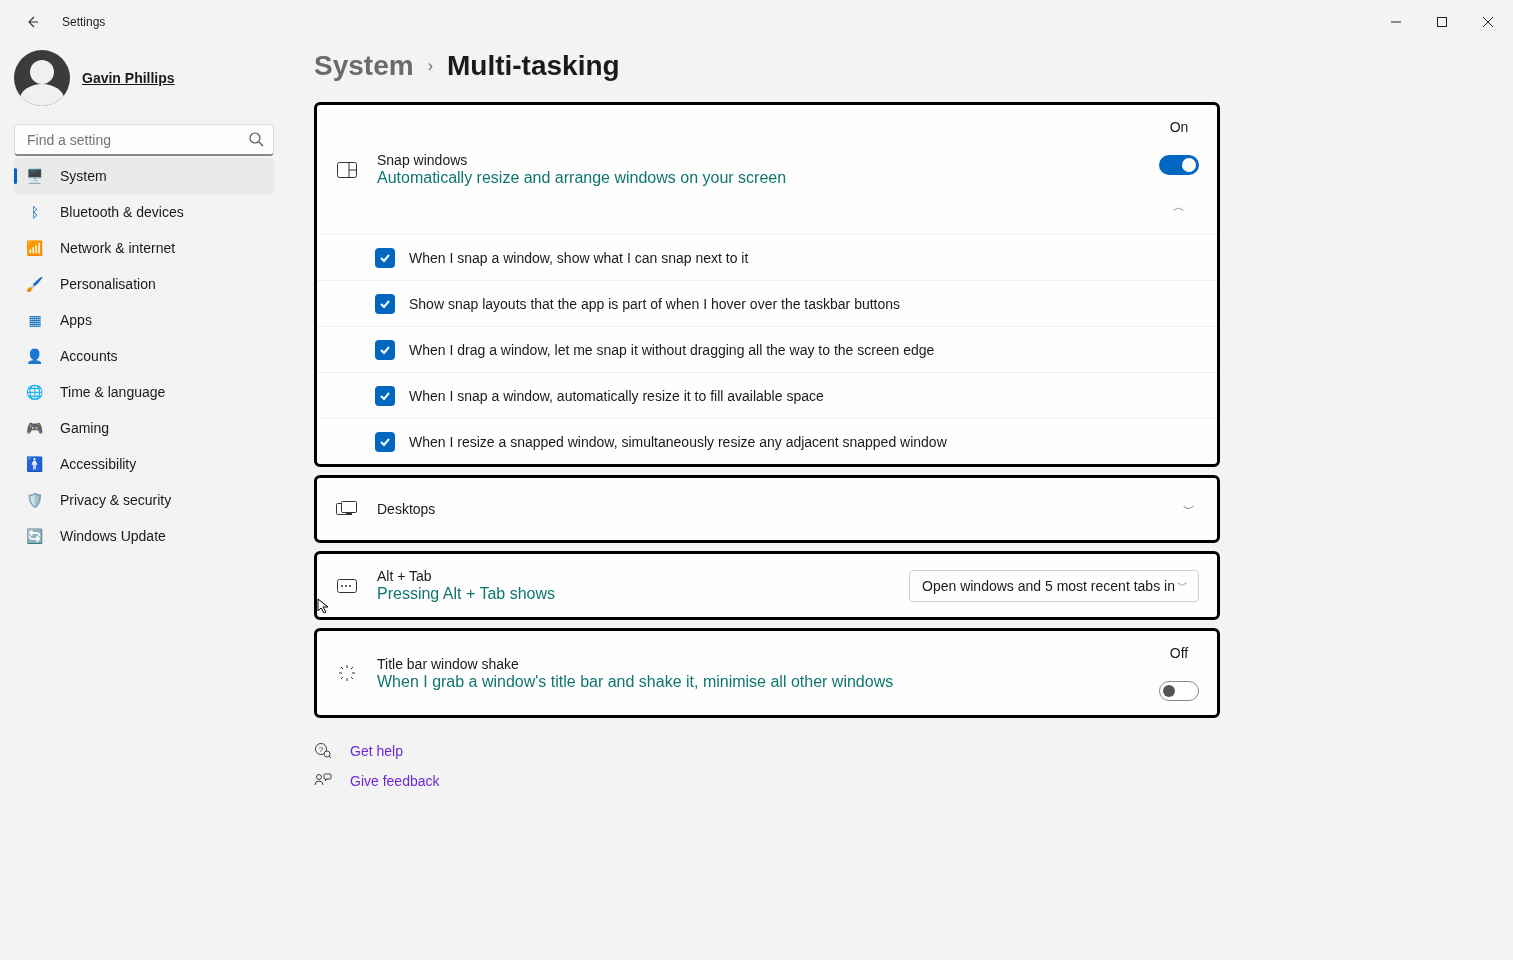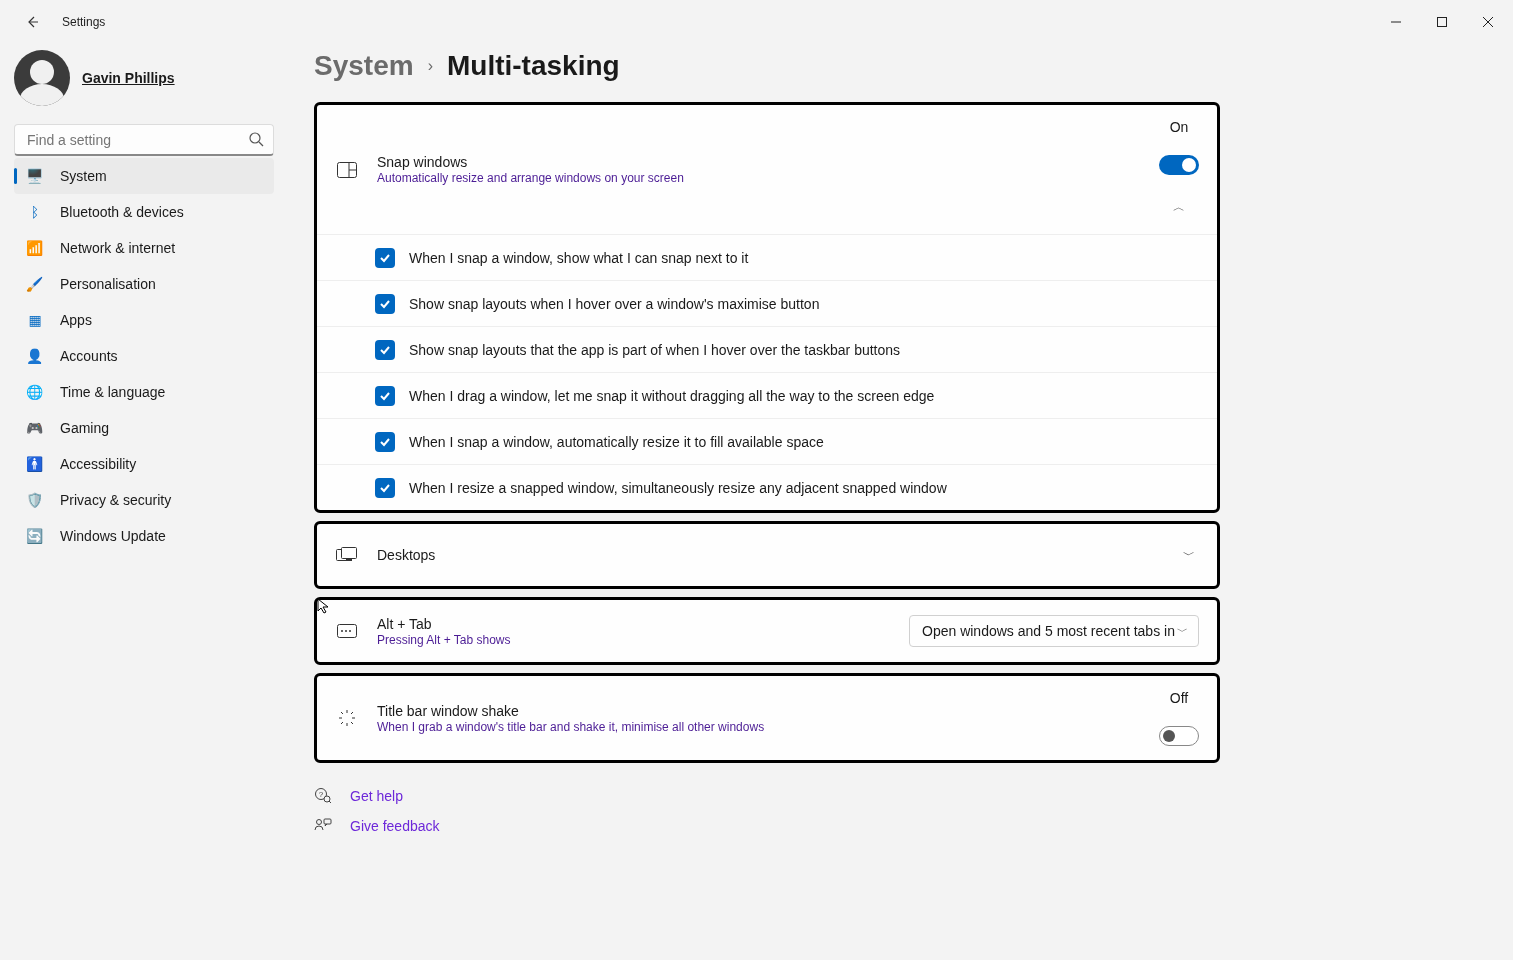--- a/index.html
+++ b/index.html
@@ -26,21 +26,21 @@
 .nav .micon { width: 18px; display:flex; justify-content:center; color:#0067c0; font-size:14px;}
 .main { flex: 1; padding: 6px 40px 0 24px; overflow-y:auto; }
 .crumbs { display: flex; align-items: center; gap: 14px; margin-bottom: 20px; }
 .crumbs .sys { font-size: 28px; color: #6b6b6b; font-weight: 600; cursor:pointer;}
 .crumbs .chev { color: #6b6b6b; font-size: 16px; }
 .crumbs .page { font-size: 28px; font-weight: 600; }
 .card-group { background: #fefefe; border: 3px solid #000000; border-radius: 6px; margin-bottom: 4px; overflow:hidden; width: 906px;}
 .card-head { display: flex; align-items: center; padding: 14px 18px; min-height: 62px; }
 .card-head .cicon { width: 24px; display:flex; justify-content:center; margin-right: 18px; color:#333;}
 .card-head .t1 { font-size: 14px; }
-.card-head .t2 { font-size: 12px; color: #4c1d95; margin-top:1px;}
+.card-head .t2 { font-size: 16px; color: #0f766e; margin-top:1px;}
 .card-head .right { margin-left: auto; display: flex; align-items: center; gap: 20px; flex-direction: column; }
 .toggle { width: 40px; height: 20px; border-radius: 10px; position: relative; cursor:pointer;}
 .toggle.on { background: #0067c0; }
 .toggle.on:after { content:""; width:14px; height:14px; background:#fff; border-radius:50%; position:absolute; right:3px; top:3px;}
 .toggle.off { background: #fff; border:1px solid #888; }
 .toggle.off:after { content:""; width:12px; height:12px; background:#555; border-radius:50%; position:absolute; left:3px; top:3px;}
 .tstate { font-size: 14px; }
 .expander { cursor:pointer; color:#555; font-size:12px; padding:4px;}
 .sub-row { display: flex; align-items: center; padding: 0 18px 0 58px; height: 46px; border-top: 1px solid #eee; font-size: 14px; }
 .chk { width: 20px; height: 20px; background: #0067c0; border-radius: 4px; margin-right: 14px; display:flex;align-items:center;justify-content:center;cursor:pointer; flex-shrink:0;}
@@ -181,28 +181,20 @@
             </svg>
           </div>
           <span>When I snap a window, show what I can snap next to it</span>
         </div>
       <div class="sub-row">
           <div class="chk">
             <svg width="12" height="12" viewBox="0 0 12 12">
               <path d="M2 6 L5 9 L10 3" stroke-width="2" fill="none"></path>
             </svg>
           </div>
-          <span>Show snap layouts when I hover over a window's maximise button</span>
-        </div>
-      <div class="sub-row">
-          <div class="chk">
-            <svg width="12" height="12" viewBox="0 0 12 12">
-              <path d="M2 6 L5 9 L10 3" stroke-width="2" fill="none"></path>
-            </svg>
-          </div>
           <span>Show snap layouts that the app is part of when I hover over the taskbar buttons</span>
         </div>
       <div class="sub-row">
           <div class="chk">
             <svg width="12" height="12" viewBox="0 0 12 12">
               <path d="M2 6 L5 9 L10 3" stroke-width="2" fill="none"></path>
             </svg>
           </div>
           <span>When I drag a window, let me snap it without dragging all the way to the screen edge</span>
         </div>

